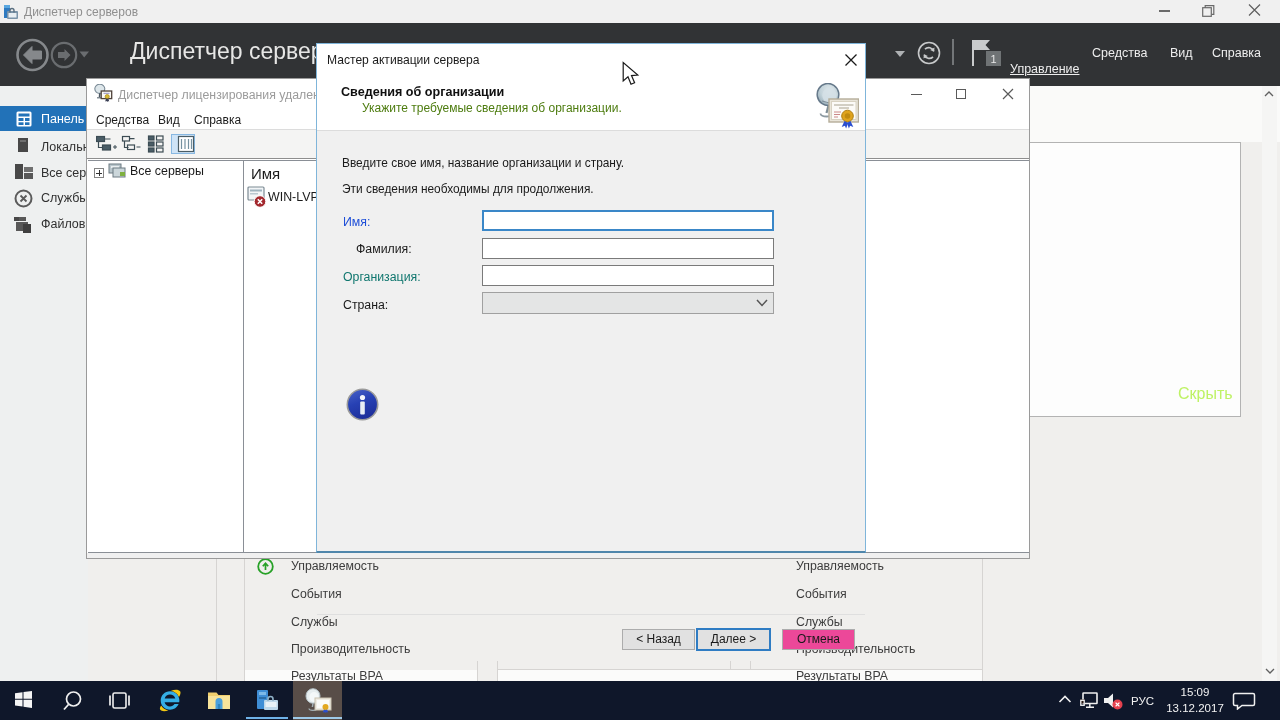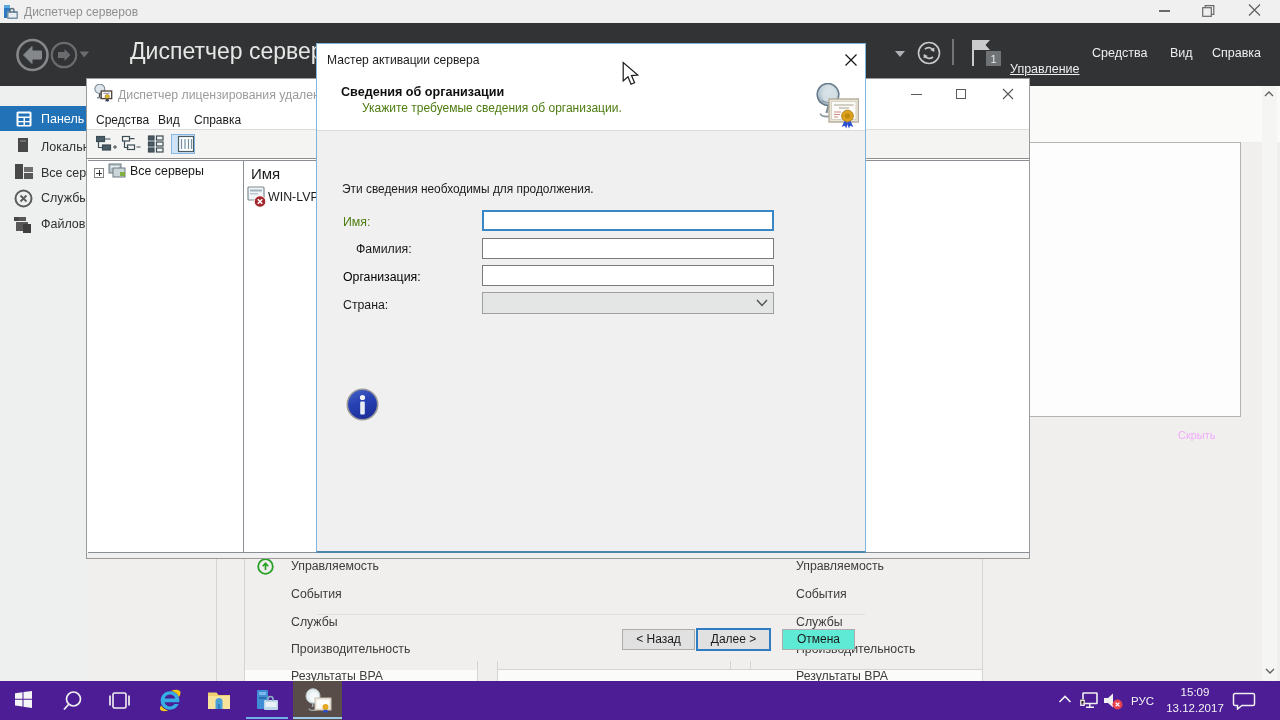--- a/index.html
+++ b/index.html
@@ -104,21 +104,21 @@
     <rect x="0" y="2" width="12" height="4" fill="#585858"></rect>
     <rect x="0" y="2" width="5" height="4" fill="#484848"></rect>
     <rect x="2" y="7" width="12" height="9" fill="#585858"></rect>
     <rect x="9" y="9" width="8" height="9" fill="#3f3f3f"></rect>
   </svg>
 </div>
 
 <div class="abs" style="left:1030px;top:86px;width:250px;height:56px;background:#fafaf9;"></div>
 
 <div class="abs" style="left:1018px;top:142px;width:223px;height:275px;background:#fdfdfd;border:1px solid #b3b3b3;"></div>
-<div class="abs" style="left:1178px;top:385px;font-size:11px;color:#f0abfc;margin-top:44px;">Скрыть</div>
+<div class="abs" style="left:1178px;top:385px;font-size:16px;color:#bef264;">Скрыть</div>
 
 <div class="abs" style="left:1262px;top:86px;width:15px;height:595px;background:#f5f5f4;"></div>
 <svg class="abs" style="left:1263px;top:89px" width="12" height="10" viewBox="0 0 12 10">
     <path d="M2 7 L6 3 L10 7" fill="none" stroke="#606060" stroke-width="1.3"></path>
   </svg>
 <svg class="abs" style="left:1264px;top:666px" width="12" height="10" viewBox="0 0 12 10">
     <path d="M2 3 L6 7 L10 3" fill="none" stroke="#606060" stroke-width="1.3"></path>
   </svg>
 
 <div class="abs" style="left:216px;top:559px;width:1px;height:122px;background:#d6d4d2;"></div>
@@ -254,27 +254,28 @@
       <rect x="18.5" y="18.5" width="24.5" height="18" fill="#fcfbf8" stroke="#d8d2c2" stroke-width="1"></rect>
       <path d="M21 22 h19.5 M26 25 h10" stroke="#a8a290" stroke-width="1"></path>
       <path d="M21 29 h7 M21 31.5 h6 M21 34 h4" stroke="#c88" stroke-width="1"></path>
       <circle cx="34.5" cy="33" r="5.8" fill="#dfa31d" stroke="#b07f10" stroke-width="1"></circle>
       <circle cx="34.5" cy="33" r="2.8" fill="#c08a10"></circle>
       <path d="M31.5 38 l-2.8 6 l3.2-1.2 l1.2 2.6 l2-5.4 z" fill="#2b4fd0"></path>
       <path d="M37.5 38 l2.8 6 l-3.2-1.2 l-1.2 2.6 l-2-5.4 z" fill="#2b4fd0"></path>
     </g>
   </svg>
 
+  <div class="abs" style="left:25px;top:112px;font-size:11.9px;color:#1a1a1a;">Введите свое имя, название организации и страну.</div>
   <div class="abs" style="left:25px;top:138px;font-size:11.9px;color:#1a1a1a;">Эти сведения необходимы для продолжения.</div>
 
-  <div class="abs" style="left:26px;top:171px;font-size:12.3px;color:#4d7c0f;">Имя:</div>
+  <div class="abs" style="left:26px;top:171px;font-size:12.3px;color:#1d4ed8;">Имя:</div>
   <div class="abs" style="left:165px;top:166px;width:292px;height:21px;background:#fff;border:2px solid #3a87c8;"></div>
   <div class="abs" style="left:26px;top:198px;font-size:12.3px;color:#1a1a1a;margin-left:13px;">Фамилия:</div>
   <div class="abs" style="left:165px;top:194px;width:292px;height:21px;background:#fff;border:1px solid #7a7a7a;"></div>
-  <div class="abs" style="left:26px;top:226px;font-size:12.3px;color:#000000;">Организация:</div>
+  <div class="abs" style="left:26px;top:226px;font-size:12.3px;color:#0f766e;">Организация:</div>
   <div class="abs" style="left:165px;top:221px;width:292px;height:21px;background:#fff;border:1px solid #7a7a7a;"></div>
   <div class="abs" style="left:26px;top:254px;font-size:12.3px;color:#1a1a1a;">Страна:</div>
   <div class="abs" style="left:165px;top:248px;width:292px;height:22px;background:#e4e5e5;border:1px solid #a0a0a0;"></div>
   <svg class="abs" style="left:438px;top:254px" width="14" height="10" viewBox="0 0 14 10">
       <path d="M2 2 L7 7.5 L12 2" fill="none" stroke="#555" stroke-width="1.5"></path>
     </svg>
 
   <svg class="abs" style="left:29px;top:344px" width="33" height="33" viewBox="0 0 33 33">
     <defs>
         <linearGradient id="ig" x1="0" y1="0" x2="0.4" y2="1">
@@ -284,28 +285,28 @@
         </linearGradient>
       </defs>
     <circle cx="16.5" cy="16.5" r="15.2" fill="url(#ig)" stroke="#9a9a9a" stroke-width="1.6"></circle>
     <circle cx="16.5" cy="9.5" r="2.6" fill="#f2f5fa"></circle>
     <rect x="14.2" y="13.5" width="4.6" height="13" rx="1" fill="#e8edf4"></rect>
   </svg>
 
   <div class="abs" style="left:0;top:570px;width:548px;height:1px;background:#dfdfdf;"></div>
   <div class="abs" style="left:305px;top:585px;width:73px;height:21px;background:#e1e1e1;border:1px solid #acacac;font-size:12px;color:#1a1a1a;text-align:center;line-height:19px;">&lt; Назад</div>
   <div class="abs" style="left:379px;top:584px;width:75px;height:23px;background:#e1e1e1;border:2px solid #2f7cc3;font-size:12px;color:#1a1a1a;text-align:center;line-height:19px;">Далее &gt;</div>
-  <div class="abs" style="left:465px;top:585px;width:73px;height:21px;background:#5eead4;border:1px solid #acacac;font-size:12px;color:#1a1a1a;text-align:center;line-height:19px;">Отмена</div>
+  <div class="abs" style="left:465px;top:585px;width:73px;height:21px;background:#ec4899;border:1px solid #acacac;font-size:12px;color:#1a1a1a;text-align:center;line-height:19px;">Отмена</div>
 </div>
 
 <svg class="abs" style="left:622px;top:61px" width="18" height="26" viewBox="0 0 18 26">
   <path d="M1.2 1.5 L1.2 20 L6 15.8 L9 23.2 L12.6 21.7 L9.5 14.6 L15.8 14 Z" fill="#ffffff" stroke="#1a1a1a" stroke-width="1.2"></path>
 </svg>
 
-<div class="abs" style="left:0;top:681px;width:1280px;height:39px;background:#4c1d95;">
+<div class="abs" style="left:0;top:681px;width:1280px;height:39px;background:#0f172a;">
 
   <svg class="abs" style="left:15px;top:10px" width="17" height="17" viewBox="0 0 17 17">
     <path d="M0 2.3 L7.5 1.2 V7.8 H0 Z M8.5 1 L17 0 V7.8 H8.5 Z M0 8.8 H7.5 V15.5 L0 14.5 Z M8.5 8.8 H17 V17 L8.5 15.8 Z" fill="#f5f5f5"></path>
   </svg>
 
   <svg class="abs" style="left:62px;top:9px" width="21" height="21" viewBox="0 0 21 21">
     <circle cx="11.5" cy="9" r="7" fill="none" stroke="#f0f0f0" stroke-width="1.7"></circle>
     <path d="M6.5 14.5 L2 19.5" stroke="#f0f0f0" stroke-width="1.8"></path>
   </svg>
 

